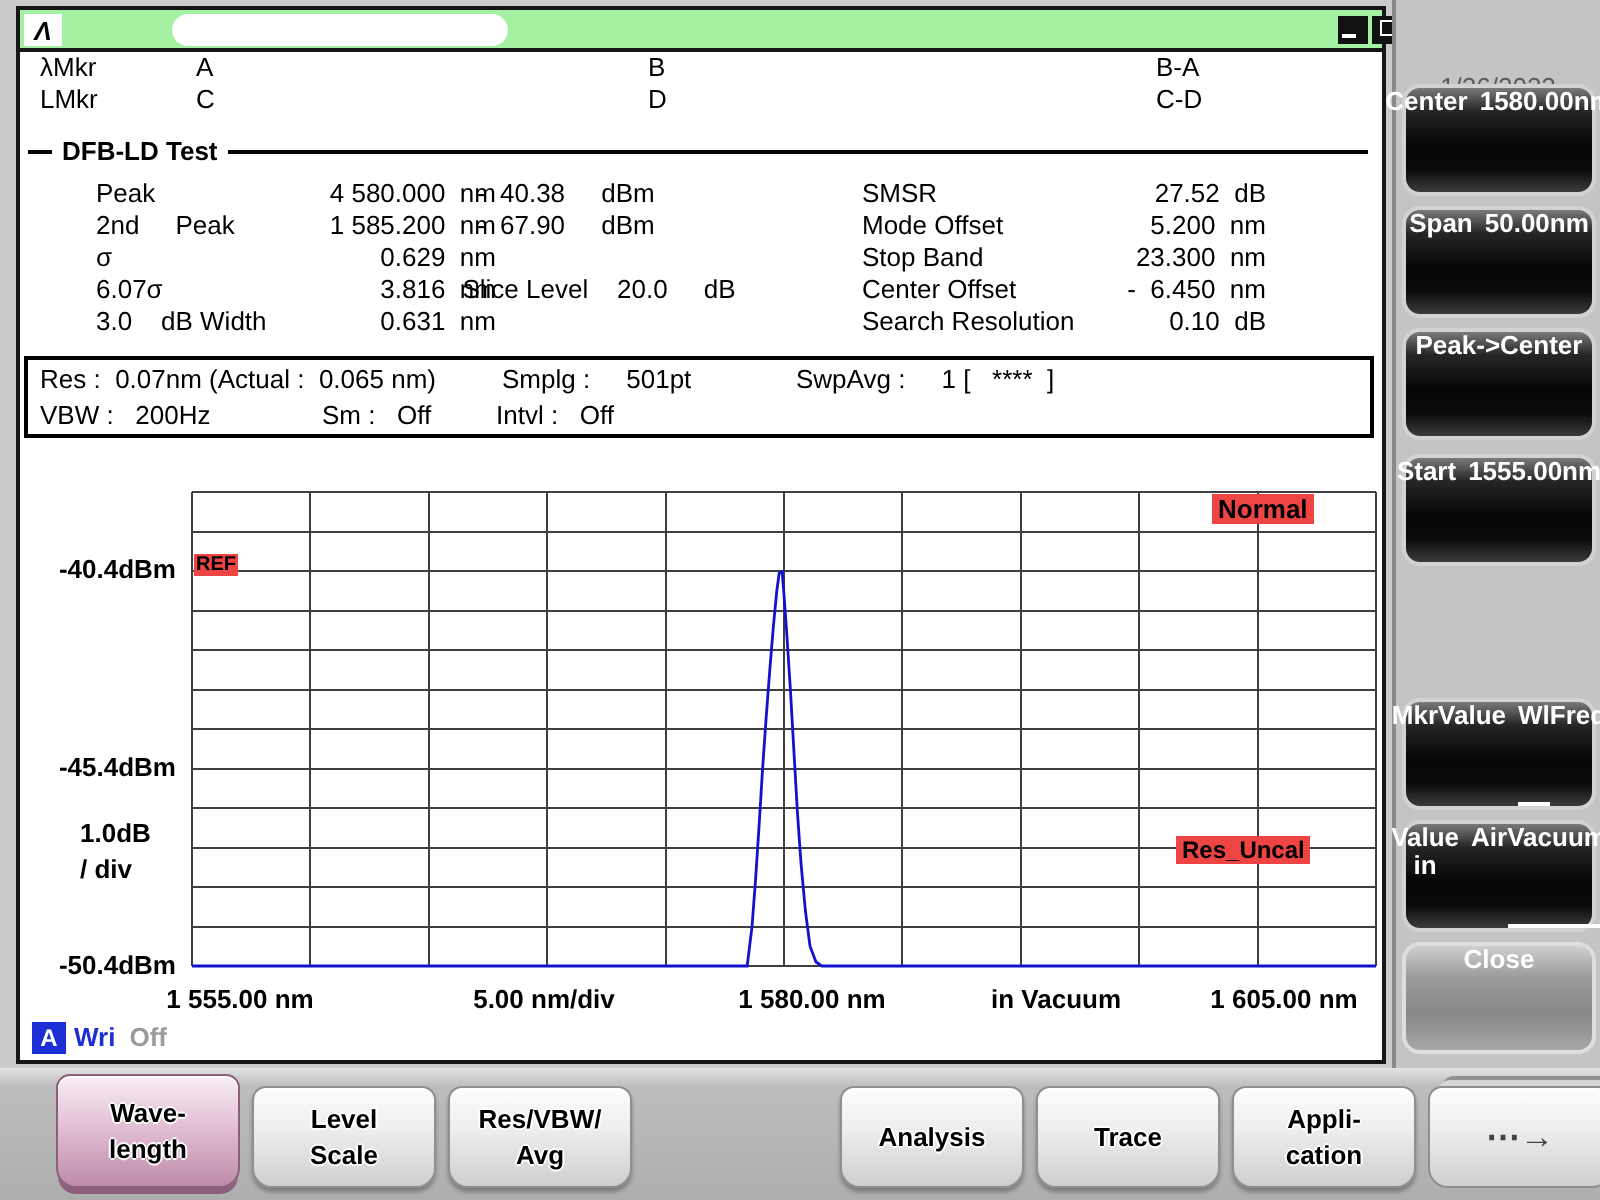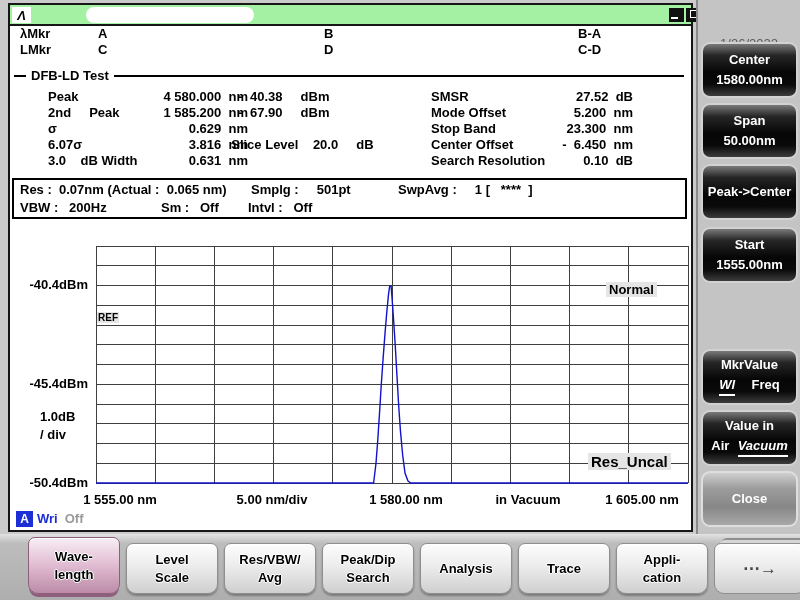--- a/index.html
+++ b/index.html
@@ -16,21 +16,21 @@
               color:#000; font-weight:bold; font-style:italic; font-size:13px;
               display:flex; align-items:center; justify-content:center; }
   .redaction { position:absolute; left:76px; top:2px; width:168px; height:16px;
                background:#ffffff; border-radius:9px; }
   .winbtn { position:absolute; top:3px; width:15px; height:14px; background:#111;
             color:#fff; font-size:9px; font-weight:bold; text-align:center; line-height:12px; }
   .winbtn.min { left:659px; } .winbtn.max { left:676px; }
   .winbtn.max span { display:inline-block; width:8px; height:8px; border:1px solid #fff; margin-top:2px; }
   .winbtn.min span { display:inline-block; width:7px; height:2px; background:#fff; margin-top:9px; margin-right:4px; }
 
-  .txt { position:absolute; font-size:13px; font-weight:bold; color:#000; white-space:pre; }
+  .txt { position:absolute; font-size:13px; font-weight:normal; color:#000; white-space:pre; }
 
   
   .mk-c0 { left:10px; } .mk-c1 { left:88px; } .mk-c2 { left:314px; } .mk-c3 { left:524px;padding-left:44px; }
   .mk-r0 { top:21px; } .mk-r1 { top:37px; }
 
   
   .rule { position:absolute; left:4px; top:70px; width:670px; border-top:2px solid #000; }
   .rule-label { position:absolute; left:12px; top:-9px; background:#fff; padding:0 5px;
                 font-size:13px; font-weight:bold; white-space:pre; }
 
@@ -43,44 +43,44 @@
 
   
   .sweepbox { position:absolute; left:2px; top:173px; width:675px; height:41px; border:2px solid #000; background:#fff; }
   .sweepbox .txt { top:2px; }
   .sweepbox .txt.r2 { top:20px; }
 
   
   .chart-svg { position:absolute; left:85px; top:240px; }
   .ylab { position:absolute; left:0; width:78px; text-align:right; font-size:13px; font-weight:bold; white-space:pre; }
   .scale-lab { position:absolute; left:30px; font-size:13px; font-weight:bold; }
-  .ann { position:absolute; font-weight:bold; background:#e5e5e5; padding:0 3px;margin-top:35px; }
+  .ann { position:absolute; font-weight:bold; background:#ef4444; padding:0 3px; }
   .xlab { position:absolute; top:487px; font-size:13px; font-weight:bold; transform:translateX(-50%); white-space:pre; }
 
   .trace-ind { position:absolute; left:6px; top:506px; display:flex; align-items:flex-start; }
   .trace-box { width:17px; height:16px; background:#1b2fd4; color:#fff; font-size:12px; font-weight:bold;
                text-align:center; line-height:16px; }
   .trace-mode-wrap { display:flex; gap:7px; border-bottom:2px solid #000; padding:0 4px 12px 4px; }
   .trace-wri { color:#1b2fd4; font-size:13px; font-weight:bold; }
   .trace-off { color:#9a9a9a; font-size:13px; font-weight:bold; }
 
   
   .panel { position:absolute; left:696px; top:0; width:104px; height:538px; background:#c4c4c4;
            border-left:2px solid #8a8a8a; }
   .clock { position:absolute; left:0; top:4px; width:100%; text-align:center; color:#5b5b5b;
            font-size:13px; line-height:16px; white-space:pre; }
   .skey { position:absolute; left:3px; width:97px; height:56px; border-radius:9px;
           border:2px solid #d2d2d2;
           background:linear-gradient(180deg,#7a7a7a 0%,#262626 22%,#060606 55%,#0a0a0a 78%,#3c3c3c 100%);
           color:#fff; font-size:13px; font-weight:bold; text-align:center;
-          display:flex; flex-direction:column; justify-content:center; gap:6px;
+          display:flex; flex-direction:row; justify-content:center; gap:6px;
           cursor:pointer; }
   .skey div { line-height:14px; }
   .skey .opts { display:flex; justify-content:space-evenly; }
-  .skey .opt.sel { border-bottom:2px solid #fff; padding-bottom:2px;font-style:italic; }
+  .skey .opt.sel { border-bottom:2px solid #fff; padding-bottom:2px; }
   .skey.light { background:linear-gradient(180deg,#cfcfcf 0%,#9c9c9c 30%,#878787 65%,#a8a8a8 100%);
                 border-color:#dedede; }
 
   
   .keybar { position:absolute; left:0; top:534px; width:800px; height:66px;
             background:linear-gradient(180deg,#e3e3e3 0%,#bdbdbd 14%,#aeaeae 100%); }
   .fkey { position:absolute; top:9px; width:92px; height:51px;
           border:1px solid #8f8f8f; border-radius:7px 7px 10px 10px;
           background:linear-gradient(180deg,#fdfdfd 0%,#ececec 45%,#cfcfcf 100%);
           box-shadow:inset 0 1px 0 #fff, 0 2px 2px rgba(0,0,0,0.3);
@@ -178,21 +178,21 @@
         <line x1="1" y1="178.8" x2="593" y2="178.8"></line>
         <line x1="1" y1="198.5" x2="593" y2="198.5"></line>
         <line x1="1" y1="218.3" x2="593" y2="218.3"></line>
         <line x1="1" y1="238.0" x2="593" y2="238.0"></line>
       </g>
       <polyline points="1.0,238.0 278.6,238.0 281.0,218.3 282.8,194.6 284.6,166.9 286.3,139.3 288.1,113.6 289.9,89.9 291.7,68.1 293.4,50.4 294.6,41.5 296.1,40.9 297.0,52.4 298.4,72.1 300.2,99.8 302.0,131.4 303.7,161.0 305.5,186.6 307.7,210.4 310.0,228.1 313.0,236.0 315.9,238.0 593.0,238.0" fill="none" stroke="#1212cc" stroke-width="1.4"></polyline>
     </svg>
 
   <div class="ann" style="left:596px; top:242px; font-size:13px;">Normal</div>
   <div class="ann" style="left:87px; top:272px; font-size:10px; padding:0 1px;">REF</div>
-  <div class="ann" style="left:578px; top:413px; font-size:15px;">Res_Uncal</div>
+  <div class="ann" style="left:578px; top:413px; font-size:12px;">Res_Uncal</div>
 
   <div class="ylab" style="top:272px">-40.4dBm</div>
   <div class="ylab" style="top:371px">-45.4dBm</div>
   <div class="ylab" style="top:470px">-50.4dBm</div>
   <div class="scale-lab" style="top:404px">1.0dB</div>
   <div class="scale-lab" style="top:422px">/ div</div>
 
   <div class="xlab" style="left:110px">1 555.00 nm</div>
   <div class="xlab" style="left:262px">5.00 nm/div</div>
   <div class="xlab" style="left:396px">1 580.00 nm</div>
@@ -254,24 +254,20 @@
     <div>length</div>
   </div>
   <div class="fkey" style="left:126px">
     <div>Level</div>
     <div>Scale</div>
   </div>
   <div class="fkey" style="left:224px">
     <div>Res/VBW/</div>
     <div>Avg</div>
   </div>
-  <div class="fkey" style="left:322px">
-    <div>Peak/Dip</div>
-    <div>Search</div>
-  </div>
   <div class="fkey" style="left:420px">
     <div>Analysis</div>
   </div>
   <div class="fkey" style="left:518px">
     <div>Trace</div>
   </div>
   <div class="fkey" style="left:616px">
     <div>Appli-</div>
     <div>cation</div>
   </div>

